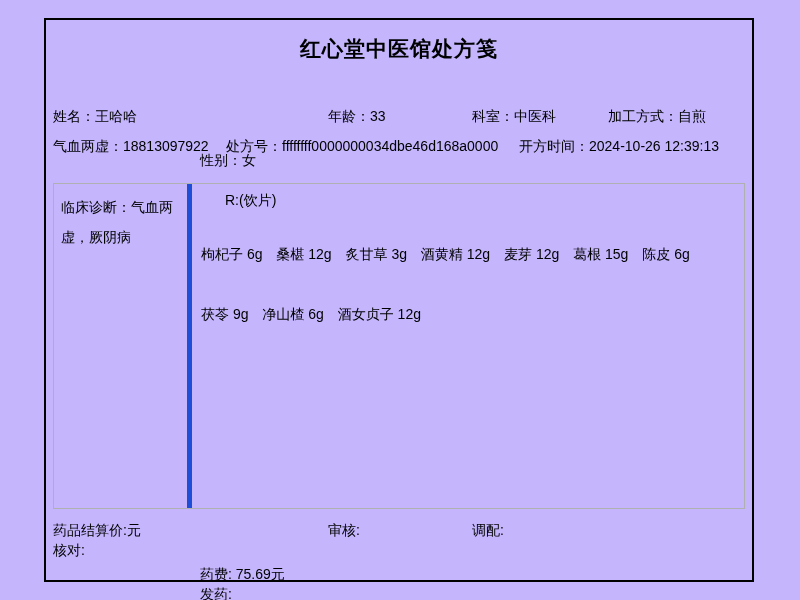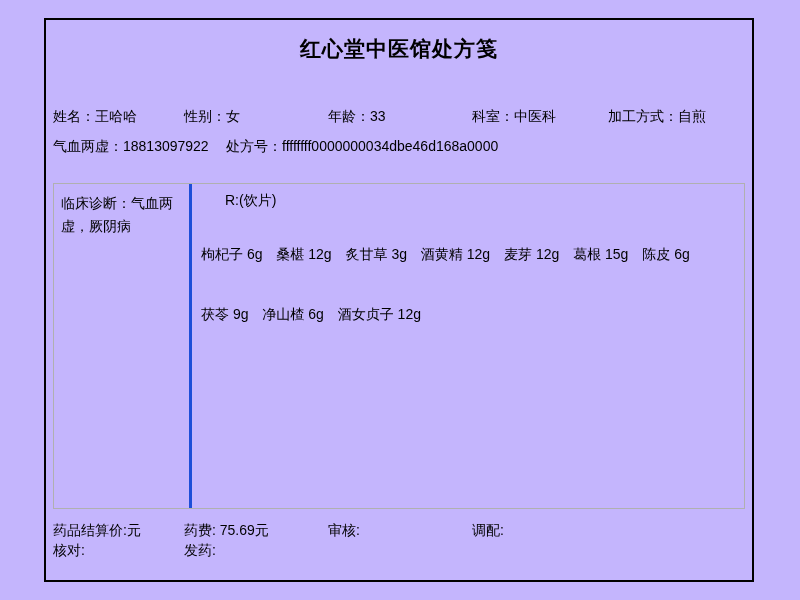--- a/index.html
+++ b/index.html
@@ -12,33 +12,33 @@
     border:2px solid #000;box-sizing:border-box;
   }
   .title{
     position:absolute;top:15px;left:0;width:100%;text-align:center;
     font-size:21px;font-weight:bold;letter-spacing:1px;
   }
   .field{position:absolute;white-space:nowrap;line-height:16px;}
   .r1{top:88px;}
   .r2{top:118px;}
   .c1{left:7px;}
-  .c2{left:138px;}
+  .c2{left:154px;margin-top:44px;}
   .c3{left:282px;}
   .c4{left:426px;}
   .c5{left:562px;}
   .c2b{left:180px;}
   .c3b{left:473px;}
   .rx-box{
     position:absolute;left:7px;top:163px;width:692px;height:326px;
     border:1px solid #b0b0b0;box-sizing:border-box;display:flex;
   }
   .clinical-cell{
-    width:138px;box-sizing:border-box;border-right:3px solid #1d4ed8;
-    padding:8px 6px 8px 7px;line-height:23px;
+    width:138px;box-sizing:border-box;border-right:5px solid #1d4ed8;
+    padding:8px 6px 8px 7px;line-height:30px;
   }
   .rx-cell{flex:1;position:relative;}
   .rx-header{position:absolute;left:9px;top:8px;margin-left:24px;}
   .rx-herbs{position:absolute;left:9px;top:40px;width:525px;line-height:60px;}
   .herb{display:inline-block;margin-right:10px;white-space:nowrap;}
   .rx-usage{position:absolute;left:9px;top:255px;line-height:21px;}
   .rx-doctor{position:absolute;left:378px;top:255px;width:146px;line-height:21px;}
   .fr1{top:502px;}
   .fr2{top:522px;}
   .fr3{top:539px;}
@@ -52,20 +52,21 @@
     <div class="title">红心堂中医馆处方笺</div>
 
     <div class="field r1 c1"><span>姓名：</span><span>王哈哈</span></div>
     <div class="field r1 c2"><span>性别：</span><span>女</span></div>
     <div class="field r1 c3"><span>年龄：</span><span>33</span></div>
     <div class="field r1 c4"><span>科室：</span><span>中医科</span></div>
     <div class="field r1 c5"><span>加工方式：</span><span>自煎</span></div>
 
     <div class="field r2 c1"><span>气血两虚：</span><span>18813097922</span></div>
     <div class="field r2 c2b"><span>处方号：</span><span>ffffffff0000000034dbe46d168a0000</span></div>
+    <div class="field r2 c3b"><span>开方时间：</span><span>2024-10-26 12:39:13</span></div>
 
     <div class="rx-box">
       <div class="clinical-cell"><span>临床诊断：</span><span>气血两虚，厥阴病</span></div>
       <div class="rx-cell">
         <div class="rx-header">R:(饮片)</div>
         <div class="rx-herbs">
           <span class="herb">枸杞子 6g</span>
           <span class="herb">桑椹 12g</span>
           <span class="herb">炙甘草 3g</span>
           <span class="herb">酒黄精 12g</span>

